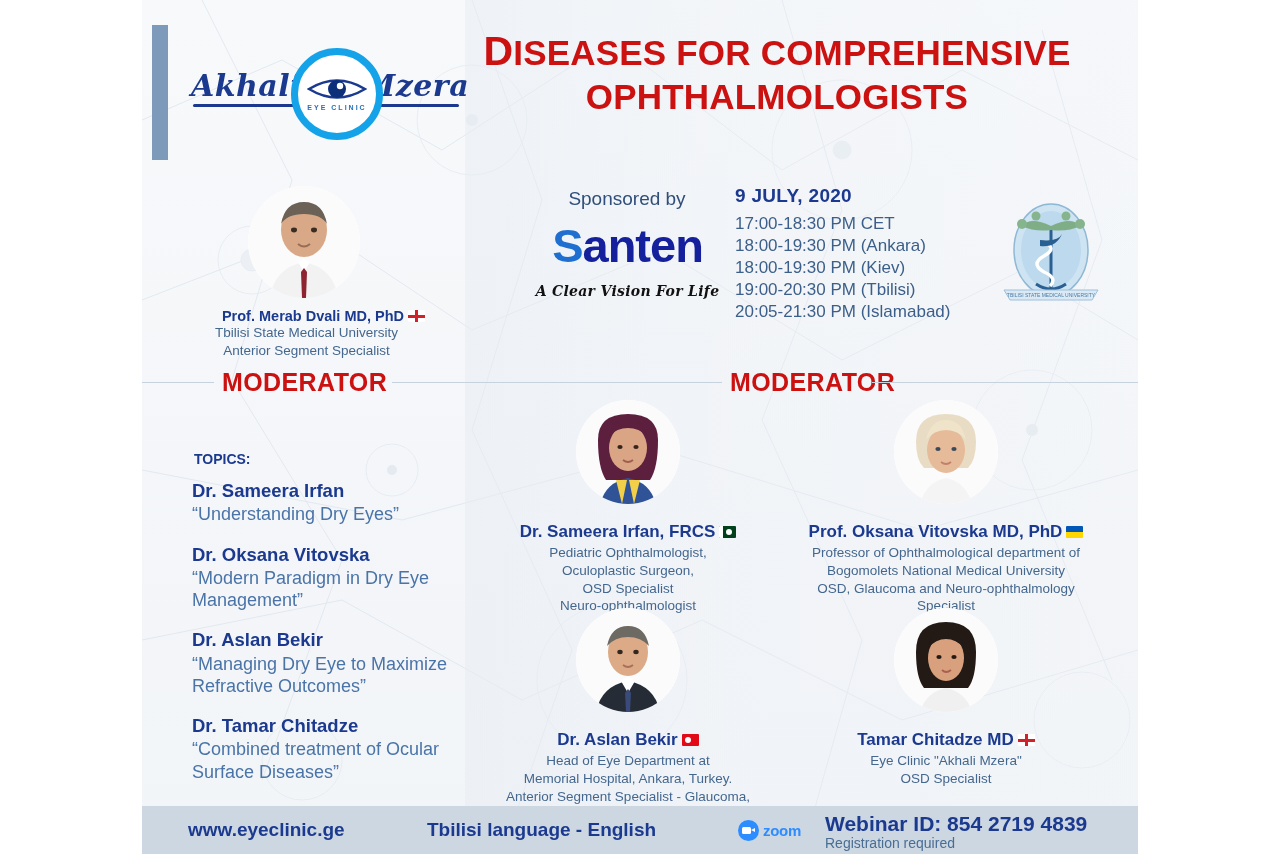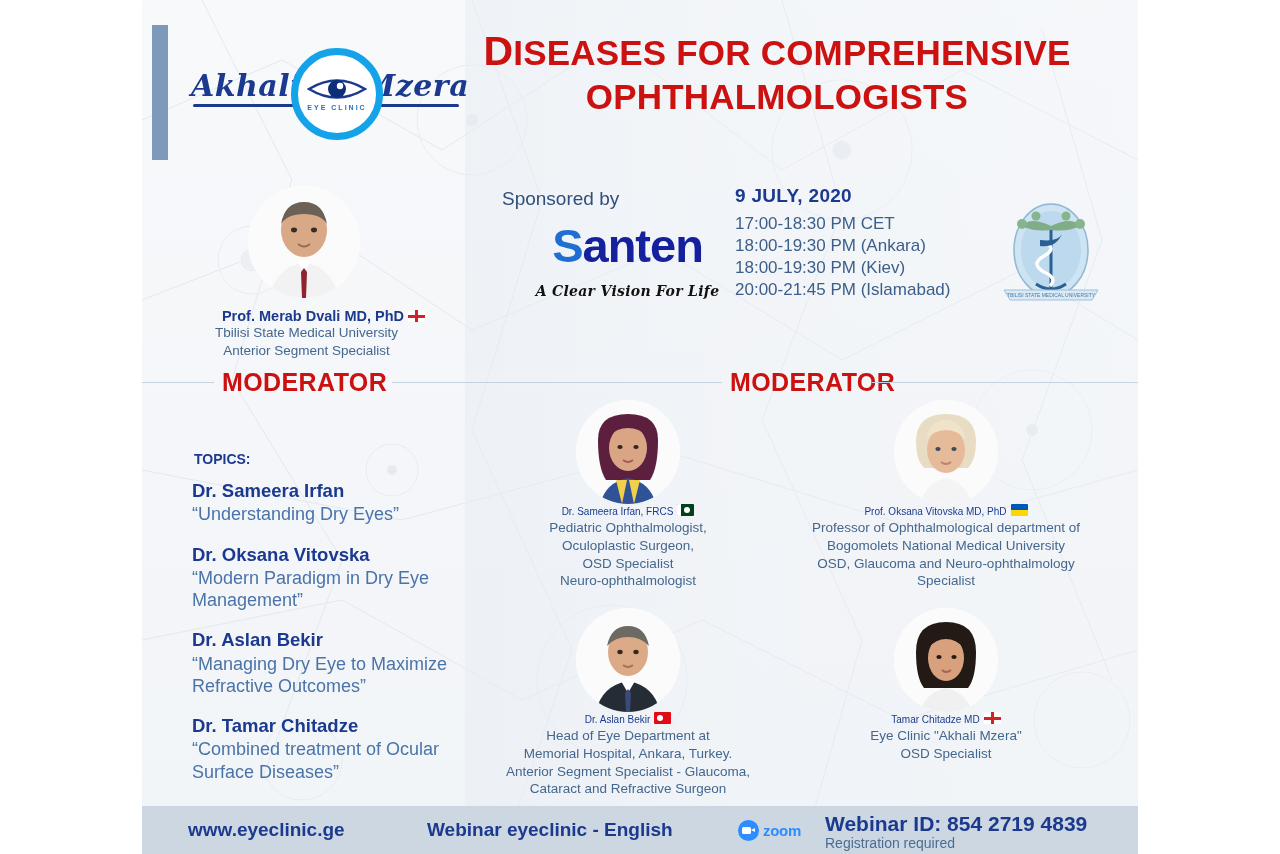--- a/index.html
+++ b/index.html
@@ -34,21 +34,21 @@
   #logo-eyeclinic{position:absolute;left:108px;top:58px;width:84px;text-align:center;
                   font-size:7px;letter-spacing:2px;color:#2a6fb5;font-weight:700;}
 
   
   #title{position:absolute;left:300px;top:26px;width:670px;text-align:center;
          font-family:"Liberation Sans",sans-serif;font-weight:700;font-size:35px;line-height:1.22;
          color:#cc1111;letter-spacing:.2px;}
   #title .cap{font-size:41px;}
 
   
-  #sponsored-label{position:absolute;left:360px;top:188px;width:250px;
+  #sponsored-label{position:absolute;left:360px;top:188px;width:250px;text-align:center;
                    font-size:19px;color:#2f4f7a;}
   #santen{position:absolute;left:358px;top:222px;width:255px;text-align:center;}
   #santen-mark{font-family:"Liberation Sans",sans-serif;font-weight:700;font-size:47px;
                color:#15209c;letter-spacing:-1px;line-height:1;}
   #santen-mark .s1{color:#1f6fd0;}
   #santen-tag{font-family:"DejaVu Serif",serif;font-style:italic;font-weight:700;
               font-size:14px;color:#111;margin-top:14px;letter-spacing:.3px;}
 
   
   #date-block{position:absolute;left:593px;top:185px;width:280px;}
@@ -76,21 +76,21 @@
   
   #topics-title{position:absolute;left:52px;top:451px;font-weight:700;font-size:14px;color:#1b3a8f;}
   #topics{position:absolute;left:50px;top:480px;width:270px;}
   .topic{margin-bottom:18px;}
   .topic-name{font-weight:700;font-size:18.5px;color:#1b3a8f;line-height:1.2;}
   .topic-title{font-size:18px;color:#4a74a8;line-height:1.24;margin-top:1px;}
 
   
   .sp{position:absolute;width:290px;text-align:center;}
   .sp-photo{width:104px;height:104px;border-radius:50%;overflow:hidden;margin:0 auto;background:#fff;}
-  .sp-name{font-weight:400;font-size:10px;color:#1b3a8f;margin-top:0;}
+  .sp-name{font-weight:700;font-size:17px;color:#1b3a8f;margin-top:18px;}
   .sp-bio{font-size:13.5px;color:#44678f;line-height:1.32;margin-top:2px;}
   #sp1{left:341px;top:400px;}
   #sp2{left:659px;top:400px;}
   #sp3{left:341px;top:608px;}
   #sp4{left:659px;top:608px;}
 
   
   .flag{display:inline-block;width:17px;height:12px;vertical-align:-1px;margin-left:4px;
         border-radius:1px;position:relative;overflow:hidden;}
   .flag-ge{background:#fff;}
@@ -185,21 +185,22 @@
   <div id="santen">
     <div id="santen-mark"><span class="s1">S</span><span>anten</span></div>
     <div id="santen-tag">A Clear Vision For Life</div>
   </div>
 
   <div id="date-block">
     <div id="date-line">9 JULY, 2020</div>
     <div class="time-line">17:00-18:30 PM CET</div>
     <div class="time-line">18:00-19:30 PM (Ankara)</div>
     <div class="time-line">18:00-19:30 PM (Kiev)</div>
-    <div class="time-line">20:00-21:45 PM (Islamabad)</div>
+    <div class="time-line">19:00-20:30 PM (Tbilisi)</div>
+    <div class="time-line">20:05-21:30 PM (Islamabad)</div>
   </div>
 
   <svg id="emblem" viewBox="0 0 118 112">
     <ellipse cx="59" cy="54" rx="37" ry="46" fill="#cfe4f2" stroke="#8fb8d4" stroke-width="1.5"></ellipse>
     <ellipse cx="59" cy="54" rx="30" ry="39" fill="#bcd9ee"></ellipse>
     <path d="M59 92 L59 30" stroke="#2a5f92" stroke-width="3" fill="none"></path>
     <path d="M59 30 Q38 20 30 30 Q42 36 59 34" fill="#7fae86"></path>
     <path d="M59 30 Q80 20 88 30 Q76 36 59 34" fill="#7fae86"></path>
     <circle cx="30" cy="28" r="5" fill="#86b58d"></circle>
       <circle cx="88" cy="28" r="5" fill="#86b58d"></circle>
@@ -345,21 +346,21 @@
     </div>
     <div class="sp-name">
       <span>Tamar Chitadze MD</span><span class="flag flag-ge"></span>
     </div>
     <div class="sp-bio" style="white-space:pre-line;">Eye Clinic "Akhali Mzera"
 OSD Specialist</div>
   </div>
 
   <div id="footer">
     <div id="f-site">www.eyeclinic.ge</div>
-    <div id="f-lang">Webinar eyeclinic - English</div>
+    <div id="f-lang">Tbilisi language - English</div>
     <div id="f-zoom">
       <div id="zoom-badge"></div>
       <div id="zoom-word">zoom</div>
     </div>
     <div id="f-id">Webinar ID: 854 2719 4839</div>
     <div id="f-reg">Registration required</div>
   </div>
 
 </div>
 

